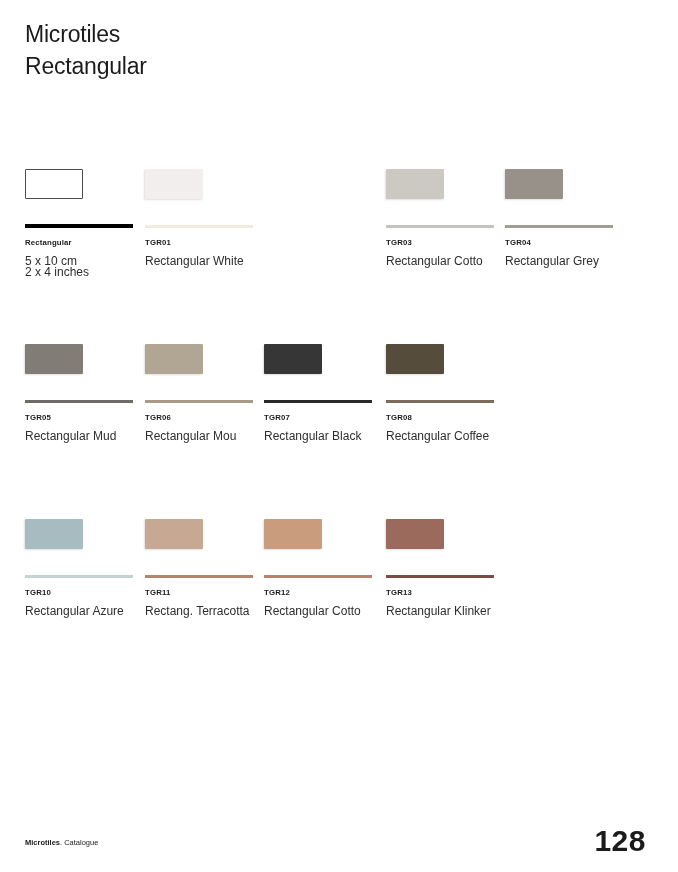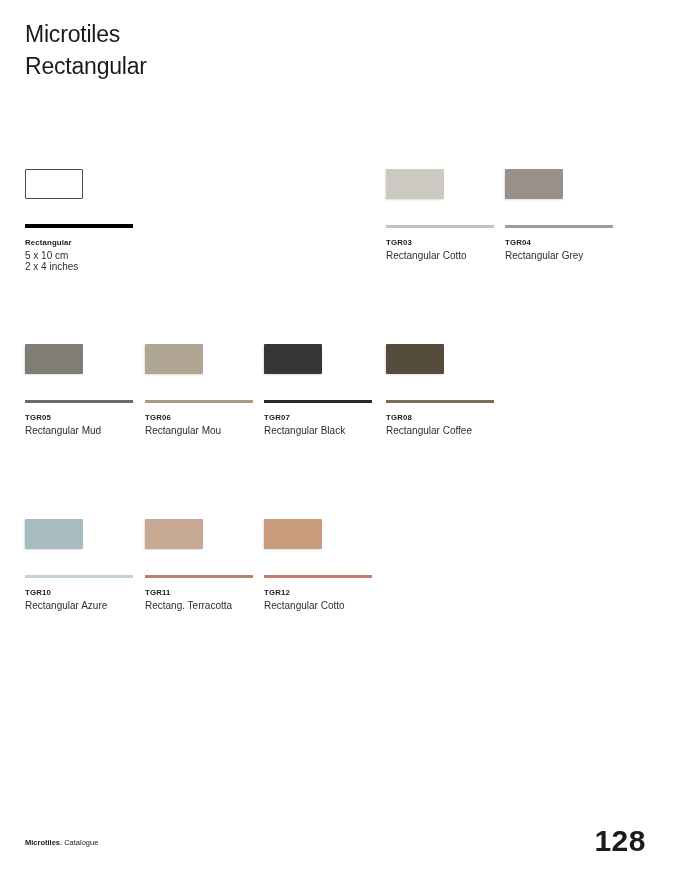--- a/index.html
+++ b/index.html
@@ -79,22 +79,22 @@
 
   .code {
     margin-top: 9px;
     font-size: 7.8px;
     font-weight: 700;
     letter-spacing: 0.15px;
     color: #1b1b1b;
     line-height: 11px;
   }
   .desc {
-    margin-top: 2px;
-    font-size: 10px;
+    margin-top: 8px;
+    font-size: 12px;
     font-weight: 400;
     color: #2e2e2e;
     line-height: 11px;
     white-space: pre-line;
   }
 
   
   .footer-left {
     position: absolute;
     left: 25px;
@@ -124,20 +124,26 @@
 
 <div class="grid" id="grid-root">
     <div class="row">
       <div class="cell c0">
         <div class="swatch outline"></div>
         <div class="bar thick" style="background: rgb(0, 0, 0);"></div>
         <div class="code">Rectangular</div>
         <div class="desc">5 x 10 cm
 2 x 4 inches</div>
       </div>
+      <div class="cell c1">
+        <div class="swatch" style="background: rgb(242, 238, 237);"></div>
+        <div class="bar" style="background: rgb(244, 235, 220);"></div>
+        <div class="code">TGR01</div>
+        <div class="desc">Rectangular White</div>
+      </div>
       <div class="cell c3">
         <div class="swatch" style="background: rgb(203, 201, 194);"></div>
         <div class="bar" style="background: rgb(195, 195, 192);"></div>
         <div class="code">TGR03</div>
         <div class="desc">Rectangular Cotto</div>
       </div>
       <div class="cell c4">
         <div class="swatch" style="background: rgb(152, 145, 138);"></div>
         <div class="bar" style="background: rgb(163, 156, 148);"></div>
         <div class="code">TGR04</div>
@@ -182,20 +188,26 @@
         <div class="bar" style="background: rgb(184, 130, 108);"></div>
         <div class="code">TGR11</div>
         <div class="desc">Rectang. Terracotta</div>
       </div>
       <div class="cell c2">
         <div class="swatch" style="background: rgb(201, 156, 126);"></div>
         <div class="bar" style="background: rgb(192, 127, 106);"></div>
         <div class="code">TGR12</div>
         <div class="desc">Rectangular Cotto</div>
       </div>
+      <div class="cell c3">
+        <div class="swatch" style="background: rgb(156, 106, 93);"></div>
+        <div class="bar" style="background: rgb(126, 74, 64);"></div>
+        <div class="code">TGR13</div>
+        <div class="desc">Rectangular Klinker</div>
+      </div>
     </div>
   </div>
 
 <div class="footer-left">
   <span class="brand">Microtiles</span><span class="sub">. Catalogue</span>
 </div>
 
 <div class="page-number">128</div>
 
 </body></html>

